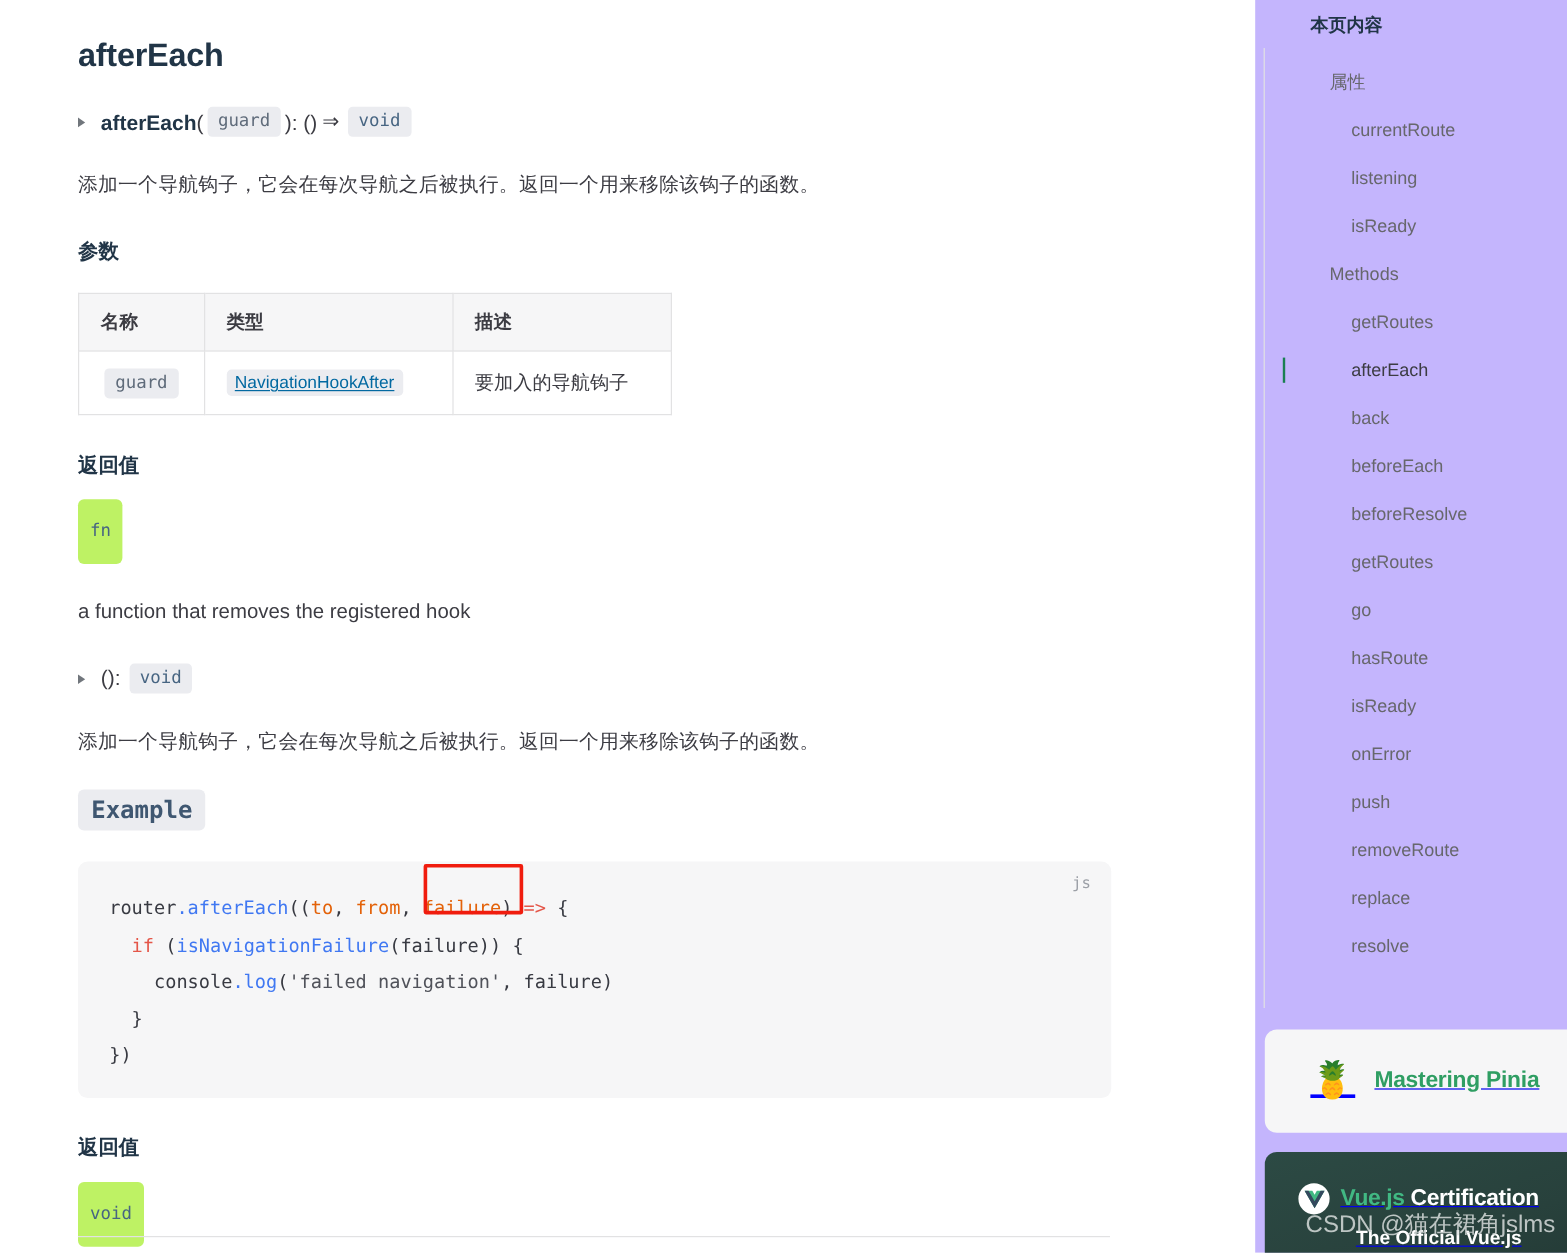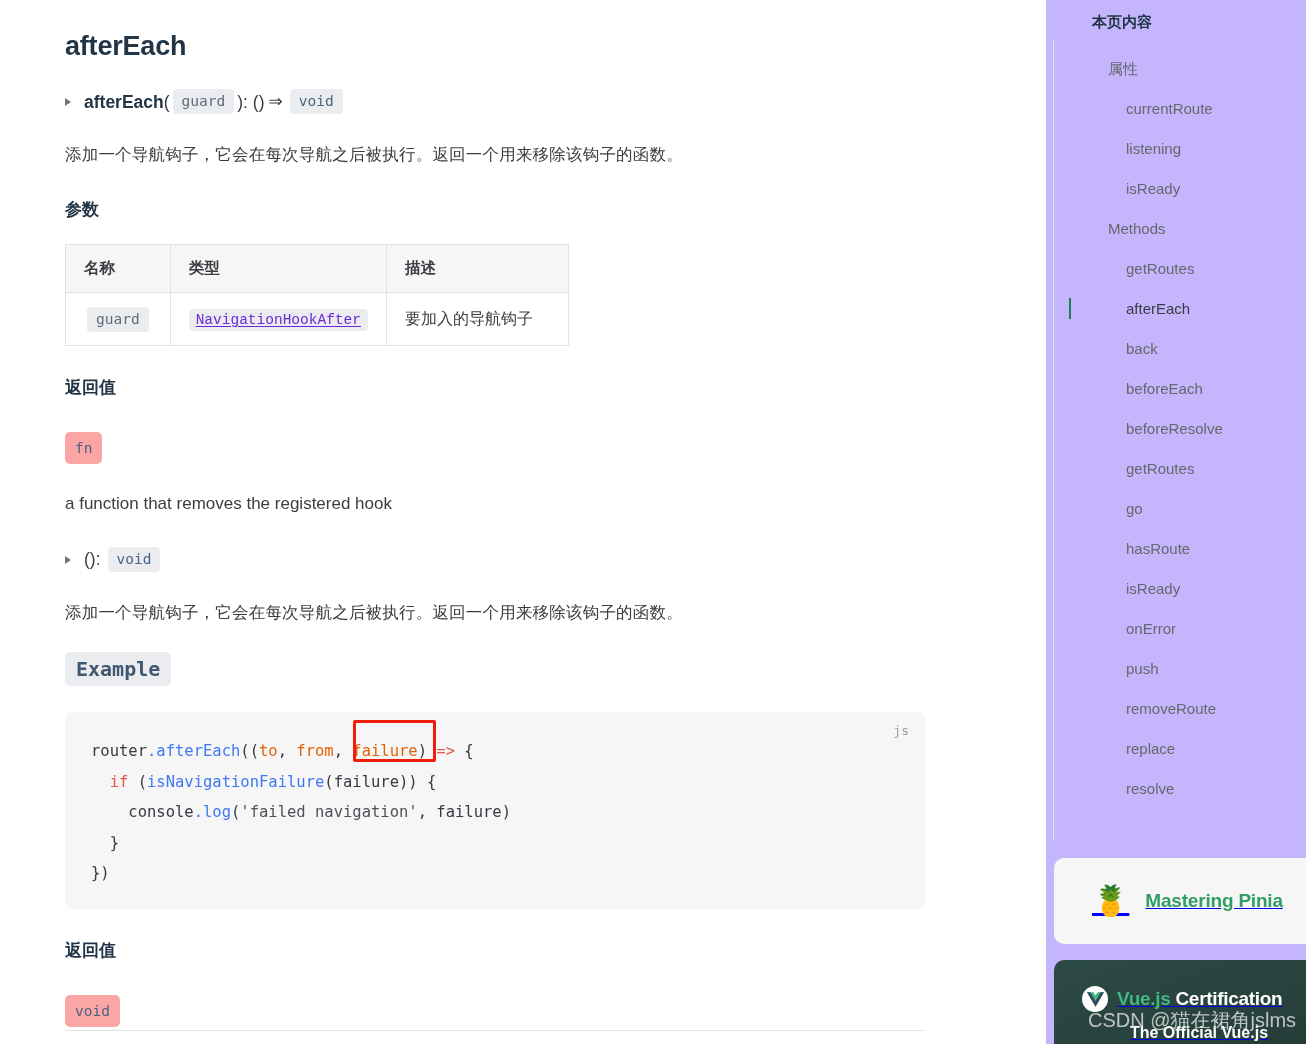--- a/index.html
+++ b/index.html
@@ -106,39 +106,39 @@
     padding: 11px 18px;
     height: 53px;
     font-size: 16px;
     color: #3c3c43;
   }
   .col-name { width: 100px; }
   .col-type { width: 207px; }
   .col-desc { width: 182px; margin-top: 31px; }
   td.cell-name { text-align: center; }
   .type-link {
-    font-family: Liberation Mono, monospace;
+    font-family: Liberation Sans, sans-serif;
     font-size: 14.5px;
-    color: #6d28d9;
+    color: #0369a1;
     background: #ebecf0;
     border-radius: 4px;
     padding: 3px 7px;
     text-decoration: underline;
     text-underline-offset: 2px;
   }
 
   .badge-chip {
     display: inline-block;
-    background: #fca5a5;
+    background: #bef264;
     border-radius: 5px;
-    padding: 8px 10px;
+    padding: 19px 10px;
     font-family: "DejaVu Sans Mono", monospace;
     font-size: 14.5px;
     color: #476582;
-    margin-top: 32px;
+    margin-top: 16px;
   }
   .badge-example {
     display: inline-block;
     background: #ebecf0;
     border-radius: 5px;
     padding: 5px 11px;
     font-family: "DejaVu Sans Mono", monospace;
     font-weight: bold;
     font-size: 20px;
     color: #3f5771;

